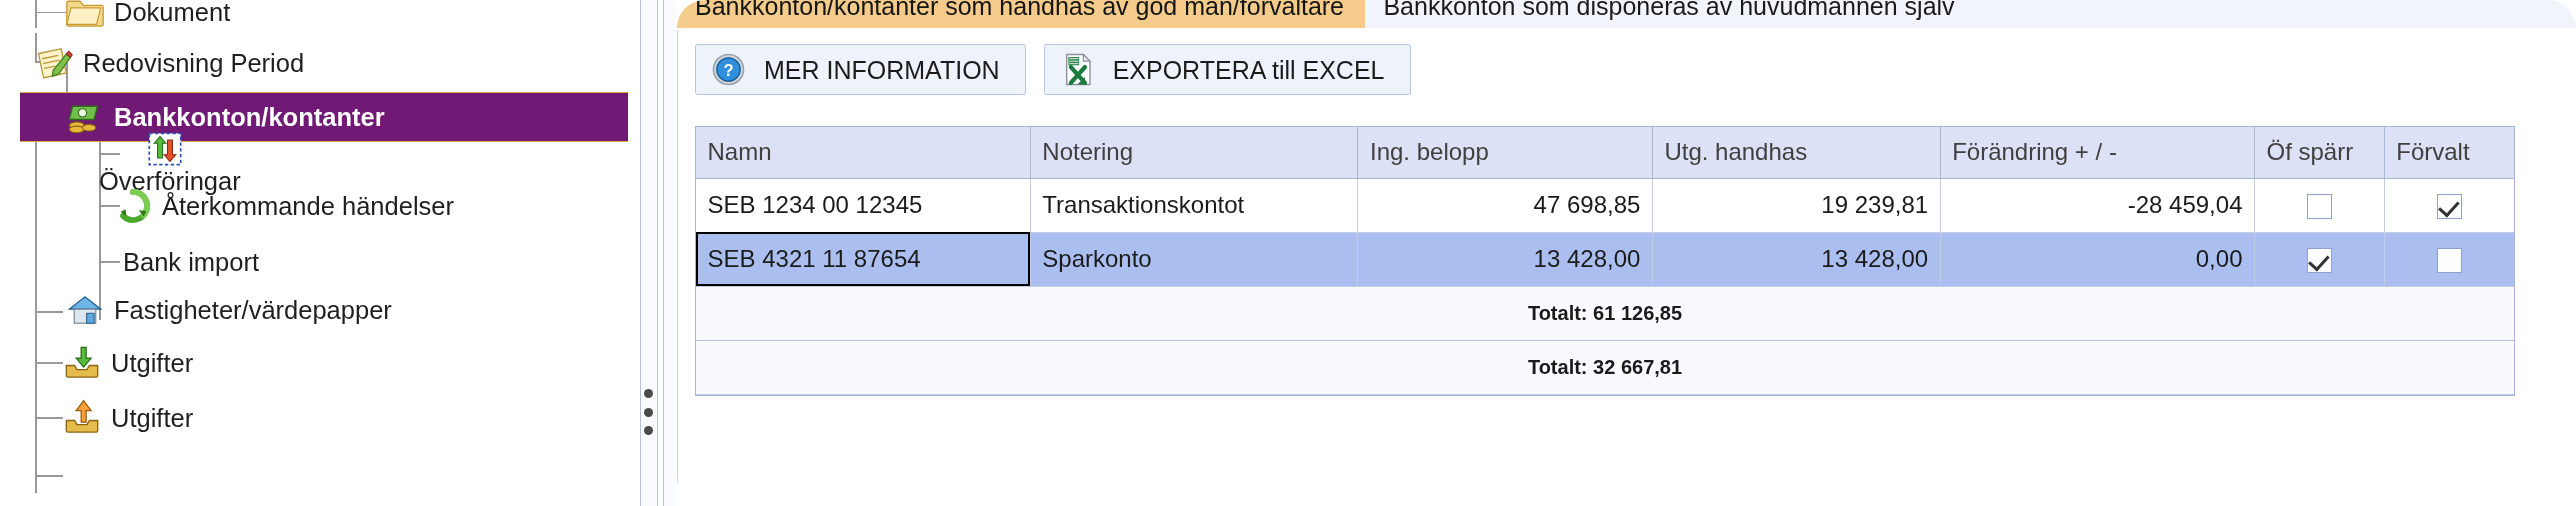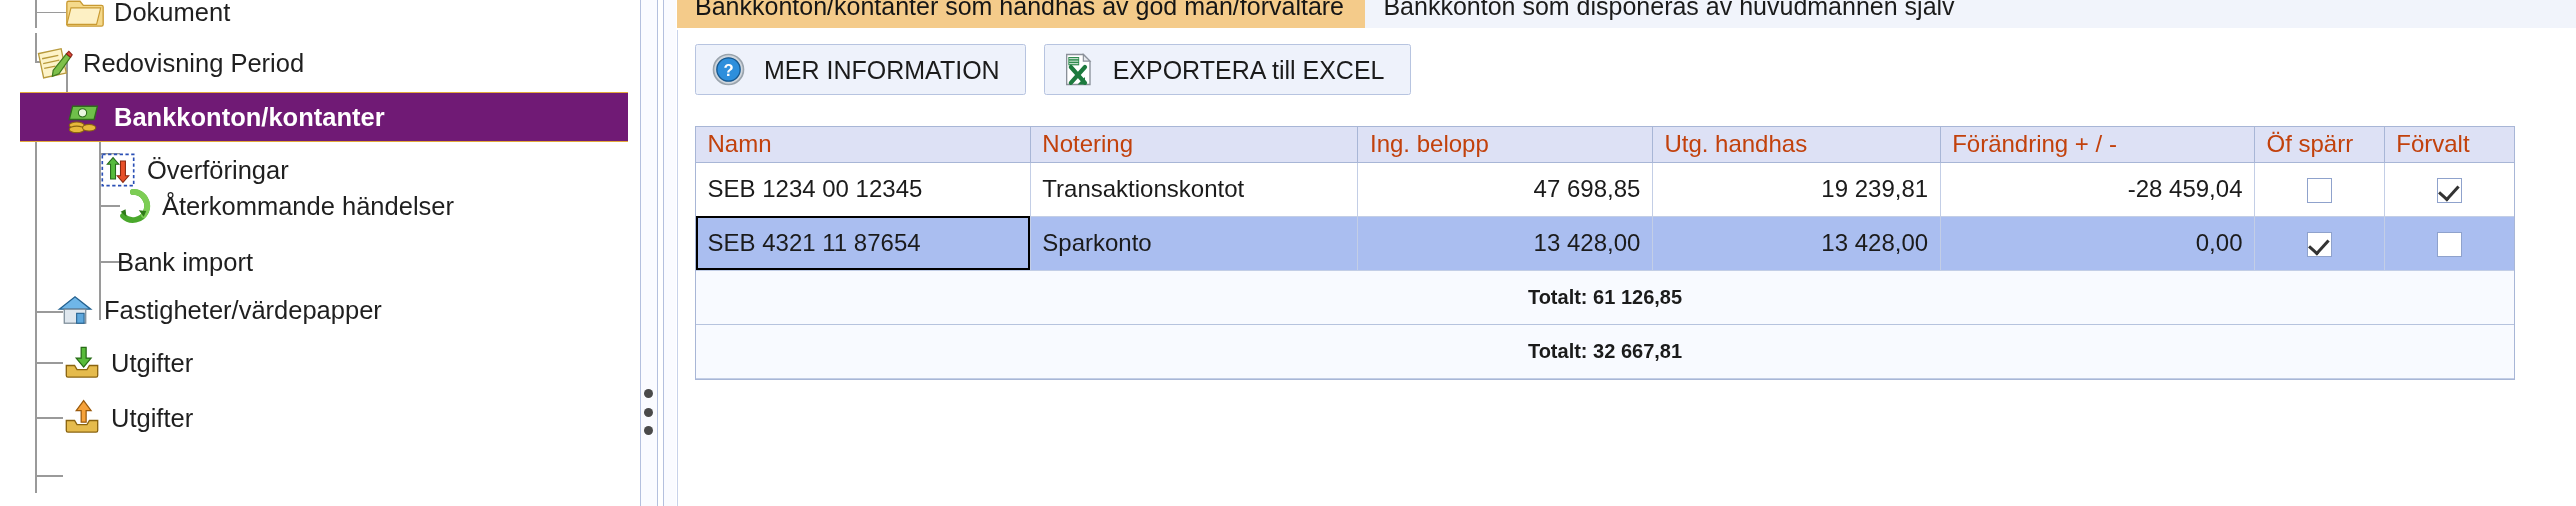--- a/index.html
+++ b/index.html
@@ -92,20 +92,21 @@
     background:#4a4a4a;
   }
 
   
   .content{
     position:relative;
     flex:1 1 auto;
     height:507px;
     background:#ffffff;
     overflow:hidden;
+    border-radius:28px;
   }
 
   
   .tabstrip{
     position:absolute;left:0;top:-15px;
     height:43px;width:1923px;
     display:flex;align-items:flex-end;
     background:transparent;
   }
   .tab{
@@ -173,24 +174,24 @@
     font-size:24px;
     color:#1b1b1b;
   }
   .grid table{border-collapse:collapse;width:100%;table-layout:fixed;}
   .grid th{
     background:#dde1f5;
     border-right:1.6px solid #a8b6d6;
     border-bottom:1.6px solid #a8b6d6;
     font-weight:normal;
     text-align:left;
-    height:35px;
+    height:51px;
     padding:0 11.5px;
     font-size:24px;
-    color:#c2410c;
+    color:#404040;
     box-sizing:border-box;
     white-space:nowrap;
   }
   .grid th:last-child{border-right:none;}
   .grid td{
     height:54px;
     padding:0 11.5px;
     border-right:1.6px solid #c3cee6;
     border-bottom:1.6px solid #c3cee6;
     box-sizing:border-box;
@@ -295,21 +296,21 @@
             <path d="M8 10 h30 l-4 16 H4 z" fill="#6fbf4a" stroke="#2f6b1c" stroke-width="1.6"></path>
             <circle cx="20" cy="18" r="5" fill="#e9f7df" stroke="#2f6b1c" stroke-width="1.3"></circle>
             <ellipse cx="13" cy="33" rx="9" ry="4" fill="#e7b83c" stroke="#8a6410" stroke-width="1.4"></ellipse>
             <ellipse cx="13" cy="38" rx="9" ry="4" fill="#e7b83c" stroke="#8a6410" stroke-width="1.4"></ellipse>
             <ellipse cx="28" cy="36" rx="8" ry="4" fill="#e7b83c" stroke="#8a6410" stroke-width="1.4"></ellipse>
           </svg>
         </span>
         <span class="lbl">Bankkonton/kontanter</span>
       </div>
 
-      <div class="node" style="left:79px;top:146px;">
+      <div class="node" style="left:79px;top:130px;flex-direction:column;">
         <span class="ico">
           <svg viewBox="0 0 46 46">
             <rect x="4" y="4" width="38" height="38" fill="#ffffff" stroke="#2a4fb5" stroke-width="2" stroke-dasharray="4 3"></rect>
             <path d="M14 34 L14 16 L10 16 L17 8 L24 16 L20 16 L20 34 z" fill="#55bb3c" stroke="#26691a" stroke-width="1.3"></path>
             <path d="M32 12 L32 30 L36 30 L29 38 L22 30 L26 30 L26 12 z" fill="#e8502a" stroke="#8b2a12" stroke-width="1.3"></path>
           </svg>
         </span>
         <span class="lbl">Överföringar</span>
       </div>
 
@@ -318,25 +319,25 @@
           <svg viewBox="0 0 46 46">
             <path d="M23 6 a17 17 0 1 1 -12 29" fill="none" stroke="#4aa82c" stroke-width="7" stroke-linecap="round"></path>
             <path d="M23 6 a17 17 0 0 1 13 28" fill="none" stroke="#7dcd55" stroke-width="7" stroke-linecap="round"></path>
             <path d="M8 30 l6 -3 l1 9 z" fill="#2f7a18"></path>
             <path d="M36 36 l3 -7 l-9 -1 z" fill="#2f7a18"></path>
           </svg>
         </span>
         <span class="lbl">Återkommande händelser</span>
       </div>
 
-      <div class="node" style="left:97px;top:238px;">
+      <div class="node" style="left:103px;top:238px;">
         <span class="lbl">Bank import</span>
       </div>
 
-      <div class="node" style="left:36px;top:286px;justify-content:flex-end;">
+      <div class="node" style="left:46px;top:286px;justify-content:flex-end;">
         <span class="ico">
           <svg viewBox="0 0 46 46">
             <path d="M4 22 L23 7 L42 22 z" fill="#6fb6e8" stroke="#24618f" stroke-width="1.6"></path>
             <rect x="10" y="22" width="26" height="17" fill="#dfe7ee" stroke="#7b8b97" stroke-width="1.5"></rect>
             <rect x="25" y="27" width="9" height="12" fill="#5fa8dd" stroke="#24618f" stroke-width="1.3"></rect>
           </svg>
         </span>
         <span class="lbl">Fastigheter/värdepapper</span>
       </div>
 

